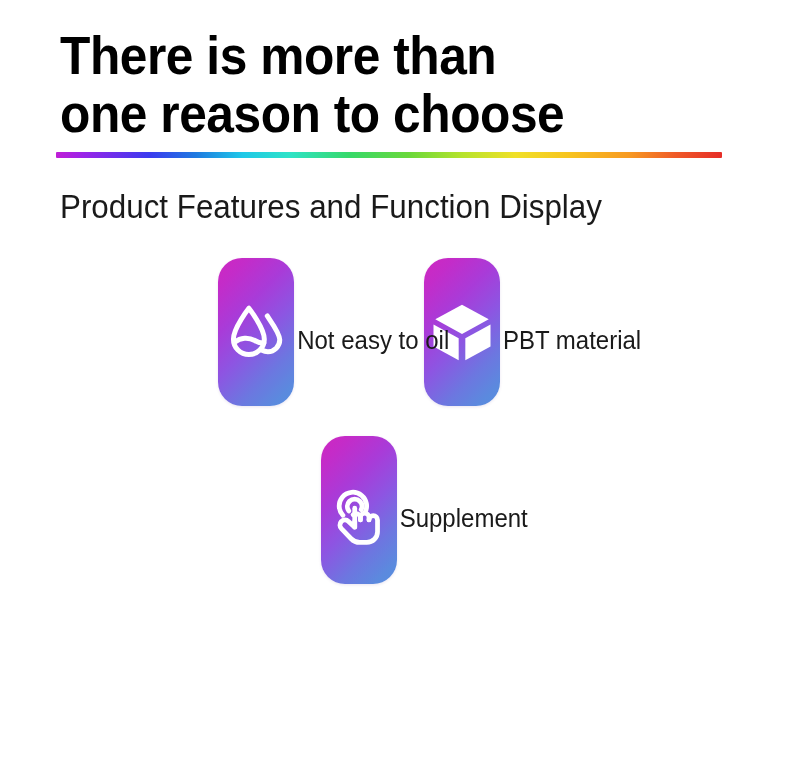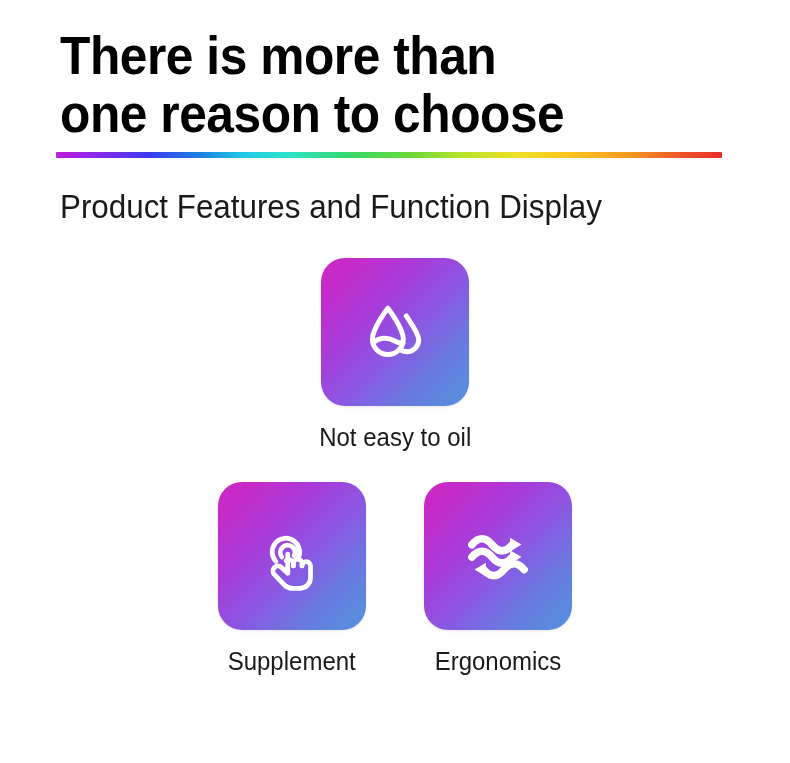--- a/index.html
+++ b/index.html
@@ -91,21 +91,21 @@
   }
   .feature-row {
     display: flex;
     justify-content: center;
     gap: 58px;
     margin-bottom: 30px;
   }
   .feature-cell {
     width: 148px;
     display: flex;
-    flex-direction: column;
+    flex-direction: row;
     align-items: center;
   }
   .feature-tile {
     width: 148px;
     height: 148px;
     border-radius: 24px;
     background: linear-gradient(135deg,
       #cf27c0 0%,
       #c32cc9 14%,
       #a93bd8 34%,
@@ -157,20 +157,30 @@
         <div class="feature-tile">
           <svg viewBox="0 0 64 64" fill="none">
             <path d="M26 12 C26 12 13 28.5 13 38 C13 45.2 18.8 51 26 51 C33.2 51 39 45.2 39 38 C39 28.5 26 12 26 12 Z" stroke="#ffffff" stroke-width="4.2" stroke-linejoin="round" stroke-linecap="round"></path>
             <path d="M14.2 40.5 C19 36.6 25.6 36.2 31 39.2 C34 40.9 36.3 41.6 38.6 41.3" stroke="#ffffff" stroke-width="4.2" stroke-linecap="round" stroke-linejoin="round"></path>
             <path d="M41.5 18.5 C44.8 23.6 52 33 52 38.6 C52 44.1 47.5 48.6 42 48.6 C40.2 48.6 38.6 48.2 37.2 47.4" stroke="#ffffff" stroke-width="4.2" stroke-linecap="round" stroke-linejoin="round"></path>
           </svg>
         </div>
         <div class="feature-label">Not easy to oil</div>
       </div>
 
+      <div class="feature-cell">
+        <div class="feature-tile">
+          <svg viewBox="0 0 64 64" fill="none">
+            <path d="M32 9 L54.5 21.3 L32 33.6 L9.5 21.3 Z" fill="#ffffff"></path>
+            <path d="M8 25.6 L29.2 37.2 L29.2 55.8 L8 44.2 Z" fill="#ffffff"></path>
+            <path d="M56 25.6 L34.8 37.2 L34.8 55.8 L56 44.2 Z" fill="#ffffff"></path>
+          </svg>
+        </div>
+        <div class="feature-label">PBT material</div>
+      </div>
 
 
     </div>
 
     <div class="feature-row">
 
 
       <div class="feature-cell">
         <div class="feature-tile">
           <svg viewBox="0 0 64 64" fill="none">
@@ -184,35 +194,18 @@
 
               <path d="M28.4 41.5 L28.4 46.5 L23.2 41.6 C21.4 39.9 18.6 40 17 41.8 C15.5 43.5 15.6 46.1 17.2 47.7 L25.4 56.2 C27.3 58.2 29.9 59.3 32.6 59.3 L38.6 59.3 C43.6 59.3 47.6 55.3 47.6 50.3 L47.6 40.4 C47.6 38.4 46 36.8 44 36.8 C42 36.8 40.4 38.4 40.4 40.4"></path>
               <path d="M40.4 40.4 L40.4 38.2 C40.4 36.2 38.8 34.6 36.8 34.6 C34.8 34.6 33.2 36.2 33.2 38.2 L33.2 40.4"></path>
               <path d="M33.2 40.4 L33.2 38.6 C33.2 36.6 31.6 35 29.6 35 C28.6 35 27.7 35.4 27 36"></path>
             </g>
           </svg>
         </div>
         <div class="feature-label">Supplement</div>
       </div>
 
-      <div class="feature-cell">
-        <div class="feature-tile">
-          <svg viewBox="0 0 64 64" fill="none">
-            <g stroke="#ffffff" stroke-width="6.4" stroke-linecap="round" stroke-linejoin="round" fill="none">
-              <path d="M10 22.5 C15.5 15.8 21.5 15.8 27 22.5 C32.5 29.2 38.5 29.2 44 22.5"></path>
-              <path d="M10 33 C15.5 26.3 21.5 26.3 27 33 C32.5 39.7 38.5 39.7 44 33"></path>
-              <path d="M54 43.5 C48.5 36.8 42.5 36.8 37 43.5 C31.5 50.2 25.5 50.2 20 43.5"></path>
-            </g>
-            <g fill="#ffffff">
-              <path d="M42.2 16.6 L51.8 22.3 L42.2 28.2 Z"></path>
-              <path d="M42.2 27.1 L51.8 32.8 L42.2 38.7 Z"></path>
-              <path d="M21.8 37.6 L12.2 43.3 L21.8 49.2 Z"></path>
-            </g>
-          </svg>
-        </div>
-        <div class="feature-label">Ergonomics</div>
-      </div>
 
     </div>
 
   </div>
 
 </div>
 
 </body></html>

